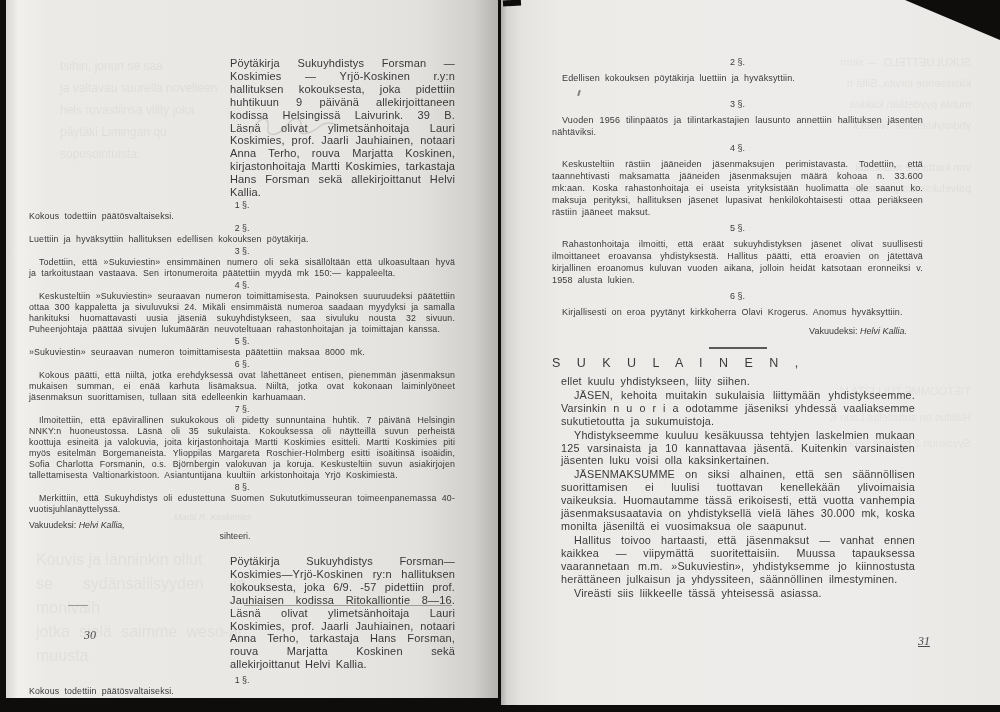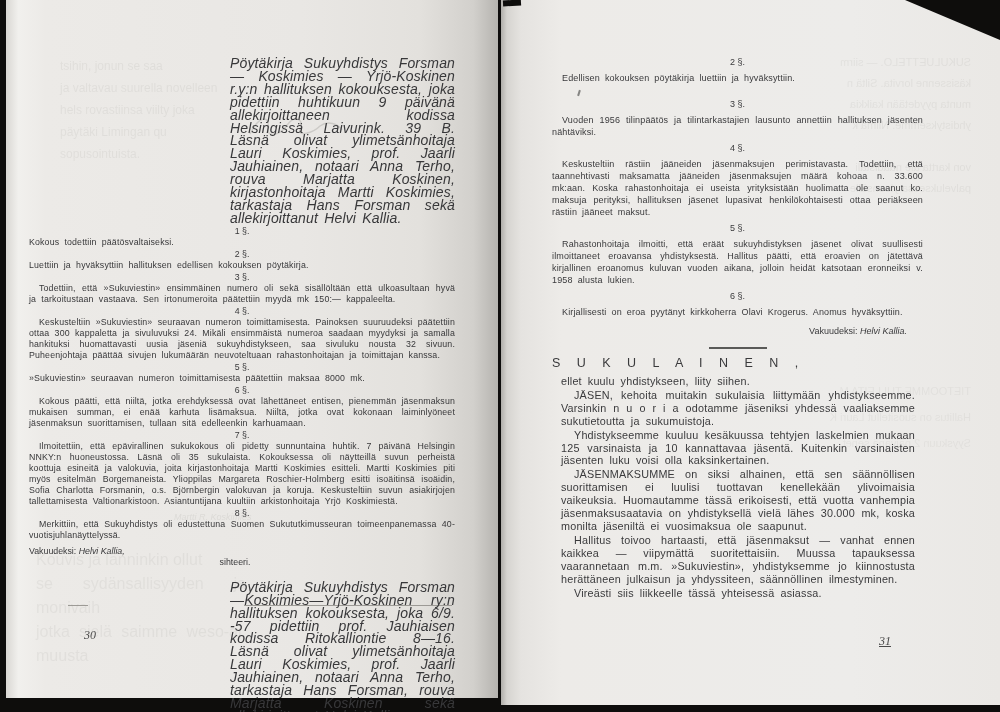--- a/index.html
+++ b/index.html
@@ -13,41 +13,41 @@
     background:linear-gradient(90deg,#b0aeaa 0%,#d6d4d0 1.2%,#e5e3e0 4%,#edebe8 12%,#edecea 70%,#eae8e5 100%);}
   .corner-wedge{position:absolute;top:0;right:0;width:95px;height:40px;background:#0e0d0c;
     clip-path:polygon(0 0,100% 0,100% 100%);}
   .gutter-notch{position:absolute;top:0;left:2px;width:18px;height:6px;background:#0e0d0c;transform:rotate(-3deg);}
   
   .content-l{position:absolute;left:23px;top:57px;width:426px;color:#38383a;}
   .content-r{position:absolute;left:51px;top:56px;width:371px;color:#3a3a3c;}
   .proto{font-size:8.8px;line-height:11px;text-align:justify;word-spacing:2.6px;letter-spacing:.15px;}
   .proto-r{font-size:9px;line-height:12px;text-align:justify;word-spacing:2.4px;letter-spacing:.15px;}
   .indent{text-indent:10px;}
-  .header-block{margin-left:201px;font-size:14px;line-height:12.9px;text-align:justify;
-    word-spacing:2.2px;letter-spacing:.15px;font-style:italic;}
+  .header-block{margin-left:201px;font-size:11px;line-height:12.9px;text-align:justify;
+    word-spacing:2.2px;letter-spacing:.15px;}
   .mark{text-align:center;font-size:8.8px;margin:1px 0 0 0;line-height:11px;}
   .mark-r{text-align:center;font-size:9px;margin:4px 0 4px 0;line-height:12px;}
   .attest{ text-align:left;font-size:8.8px;line-height:11px;padding-right:6px;margin-top:5px;}
   .attest-r{text-align:right;font-size:9px;line-height:12px;padding-right:16px;margin-top:7px;}
   .attest .name,.attest-r .name{font-style:italic;}
   .sihteeri{text-align:center;font-size:8.8px;line-height:11px;padding-right:14px;}
   .hdr2{margin-top:13px;}
   
   .rule{width:58px;height:2px;background:#5a5a58;margin:10px auto 0 auto;}
   .appeal-head{font-size:12.5px;letter-spacing:6.5px;margin-top:7px;color:#39393b;}
   .appeal{margin-top:5px;padding:0 8px 0 9px;}
   .appeal p{margin:1px 0 0 0;font-size:10.8px;line-height:12.9px;text-align:justify;
     word-spacing:2.8px;letter-spacing:.2px;}
   .appeal p.indent2{text-indent:13px;}
   
   .pagenum{position:absolute;font-family:"Liberation Serif",serif;font-style:italic;
     font-size:12px;color:#4a4a4a;}
   .pn-left{left:78px;top:628px;}
-  .pn-right{left:378px;top:634px;text-decoration:underline;}
+  .pn-right{left:417px;top:634px;text-decoration:underline;}
   
   .ghost{position:absolute;color:#91908a;filter:blur(.5px);pointer-events:none;
     white-space:pre-line;text-align:justify;}
   .mirrored{transform:scaleX(-1);}
   .pencil{position:absolute;height:1px;background:#8f8d88;opacity:.85;}
   .stray{position:absolute;width:2px;height:6px;background:#6a6a68;transform:rotate(18deg);opacity:.8;}
   .sig{position:absolute;opacity:.22;}
 </style>
 </head>
 <body>

